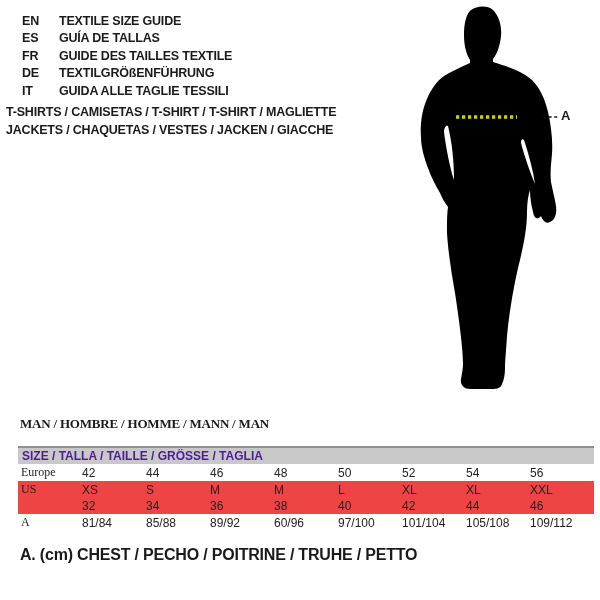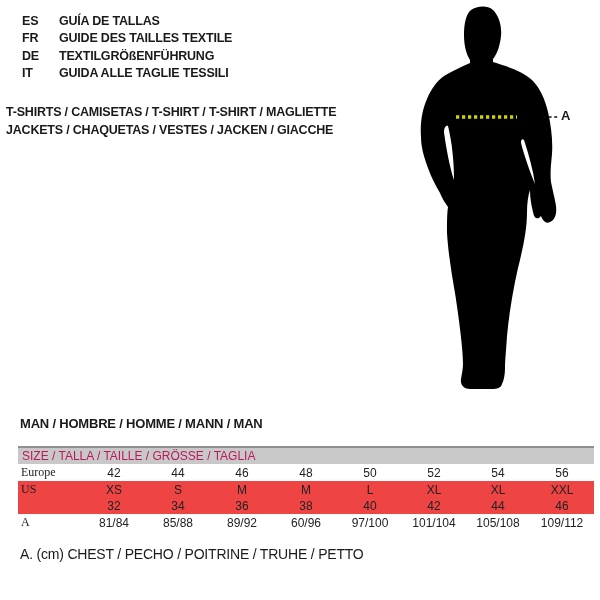--- a/index.html
+++ b/index.html
@@ -15,43 +15,47 @@
 
   
   .categories { position:absolute; left:6px; top:103px; }
   .category-line { font-weight:bold; font-size:12.5px; line-height:18px; letter-spacing:-0.2px; }
 
   
   .figure-svg { position:absolute; left:405px; top:2px; }
   .measure-label-a { position:absolute; left:561px; top:108px; font-weight:bold; font-size:13px; }
 
   
-  .section-title { position:absolute; left:20px; top:416px; font-weight:bold; font-size:13px; letter-spacing:-0.2px; }
+  .section-title { position:absolute; left:20px; top:416px; font-weight:bold; font-size:13px; letter-spacing:-0.2px;font-family:Liberation Serif, serif; }
 
   
   .size-table { position:absolute; left:18px; top:446px; width:576px; border-collapse:collapse; table-layout:fixed; }
   .size-table th {
     background:#c8c8c8; border-top:2px solid #8f8f8f; text-align:left;
-    font-weight:normal; font-size:12px; color:#be185d; padding:1px 0 1px 4px; height:13px;
+    font-weight:bold; font-size:12px; color:#4c1d95; padding:1px 0 1px 4px; height:13px;
   }
-  .size-table td { height:14px; padding:1px 0; text-align:center; font-size:12px; color:#222; }
+  .size-table td { height:14px; padding:1px 0; text-align:left; font-size:12px; color:#222; }
   .size-table td.row-label { text-align:left; padding-left:3px;font-family:Liberation Serif, serif; }
   .size-table col.c-label { width:64px; }
   .size-table col.c-val { width:64px; }
   .size-table tr.shaded td { background:#ef4444; }
 
   
-  .footnote { position:absolute; left:20px; top:546px; font-weight:normal; font-size:14px; letter-spacing:-0.2px; }
+  .footnote { position:absolute; left:20px; top:546px; font-weight:bold; font-size:16px; letter-spacing:-0.2px; }
 </style>
 </head>
 <body>
 
 <div class="page">
 
   <div class="lang-list">
+    <div class="lang-row">
+      <span class="lang-code">EN</span>
+      <span class="lang-label">TEXTILE SIZE GUIDE</span>
+    </div>
     <div class="lang-row">
       <span class="lang-code">ES</span>
       <span class="lang-label">GUÍA DE TALLAS</span>
     </div>
     <div class="lang-row">
       <span class="lang-code">FR</span>
       <span class="lang-label">GUIDE DES TAILLES TEXTILE</span>
     </div>
     <div class="lang-row">
       <span class="lang-code">DE</span>

